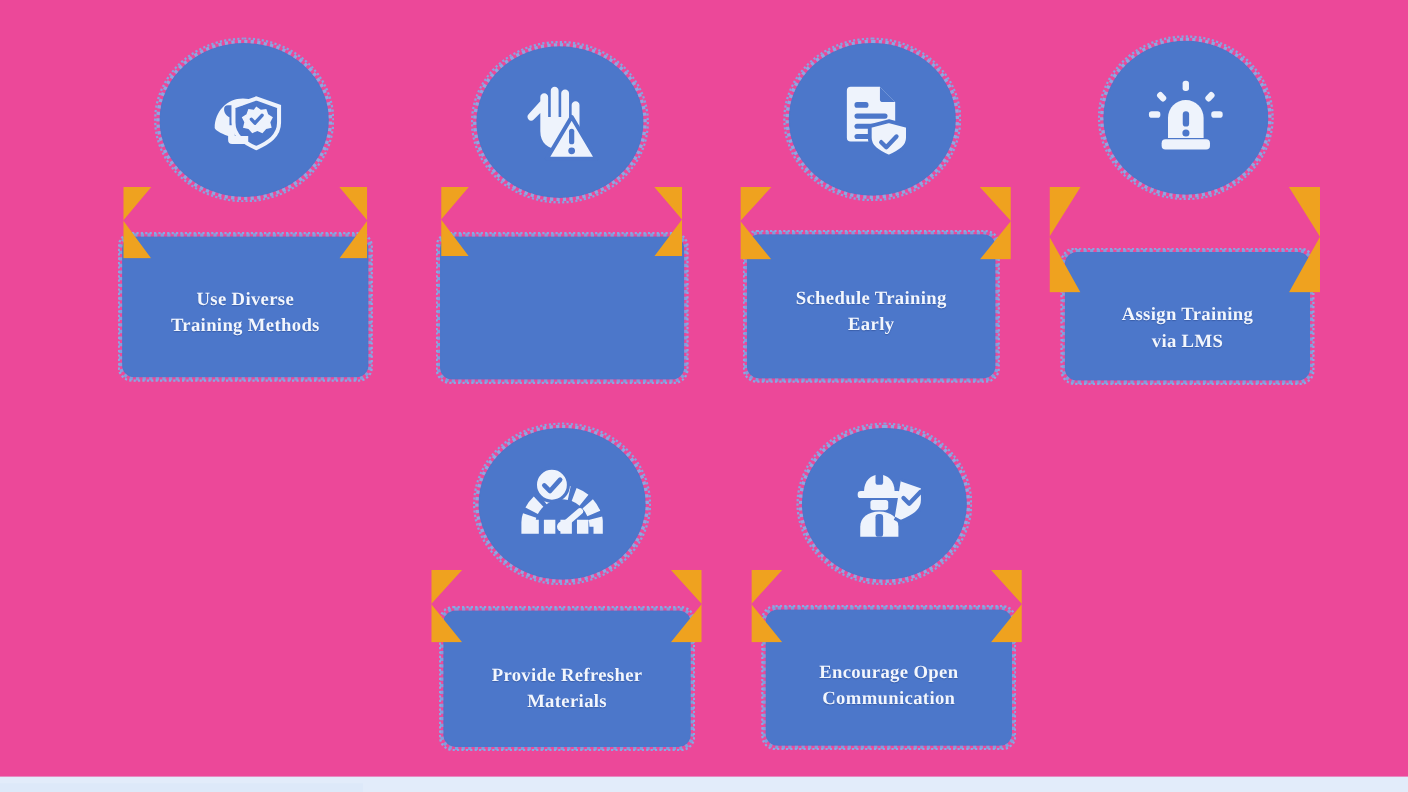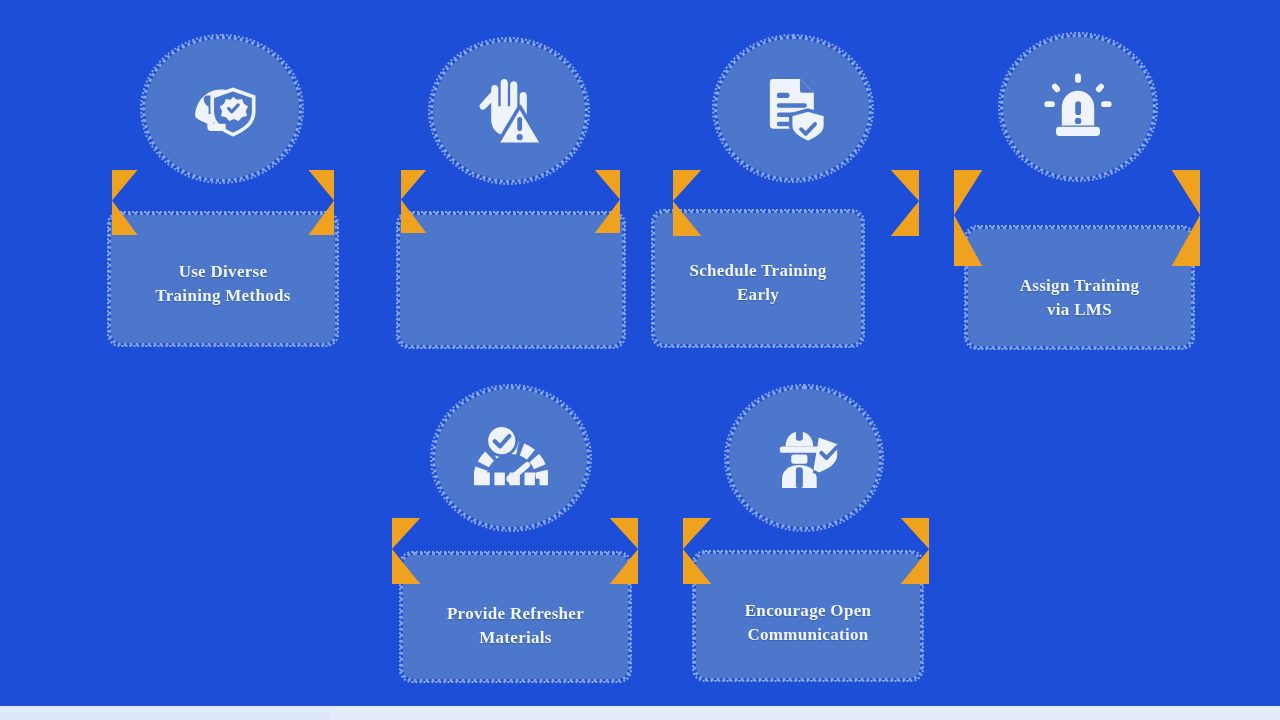--- a/index.html
+++ b/index.html
@@ -12,21 +12,21 @@
     overflow: hidden;
     background: #e7effb;
     font-family: "Liberation Serif", serif;
     position: relative;
   }
   #stage {
     position: absolute;
     inset: 0;
     width: 1280px;
     height: 720px;
-    background: #1d4ed8;
+    background: #ec4899;
   }
   .footer-band {
     position: absolute;
     left: 0;
     bottom: 0;
     width: 1280px;
     height: 14px;
     background: #e2ecfa;
   }
   .footer-band-2 {
@@ -156,21 +156,21 @@
       <svg width="76" height="76" viewBox="0 0 64 64" fill="#eef3fc">
         <path d="M20 10c1.7 0 3 1.3 3 3v15h2V8c0-1.7 1.3-3 3-3s3 1.3 3 3v20h2V10c0-1.7 1.3-3 3-3s3 1.3 3 3v18h2v-9c0-1.7 1.3-3 3-3s3 1.3 3 3v18c0 9-6 16-15 16S17 48 17 39V25l-5 5c-1.2 1.2-3 1.2-4 0s-1.2-3 0-4l9-10V13c0-1.7 1.3-3 3-3z"></path>
         <path d="M41 28 L60 60 H22 Z" fill="#eef3fc" stroke="#4c77ca" stroke-width="3" stroke-linejoin="round"></path>
         <rect x="39" y="37" width="4" height="12" rx="2" fill="#4c77ca"></rect>
         <circle cx="41" cy="54" r="2.6" fill="#4c77ca"></circle>
       </svg>
     </span>
   </div>
   <div class="ribbon banner" style="left:401px; top:170px; width:219px; height:63px;"></div>
 
-  <div class="card" style="left:656px; top:214px; width:204px; height:129px;">
+  <div class="card" style="left:680px; top:214px; width:224px; height:129px;">
     <div class="card-body"></div>
     <div class="card-label" style="top:45px;">Schedule Training
 Early</div>
   </div>
   <div class="badge" style="left:718px; top:40px; width:150px; height:137px;">
     <span>
       <svg width="74" height="74" viewBox="0 0 64 64" fill="#eef3fc">
         <path d="M12 6h26l12 12v28c0 2-1 3-3 3H15c-2 0-3-1-3-3V9c0-2 1-3 3-3z"></path>
         <path d="M38 6v10c0 1.5 1 2 2 2h10z" fill="#4c77ca"></path>
         <rect x="18" y="18" width="11" height="4.5" rx="2" fill="#4c77ca"></rect>

